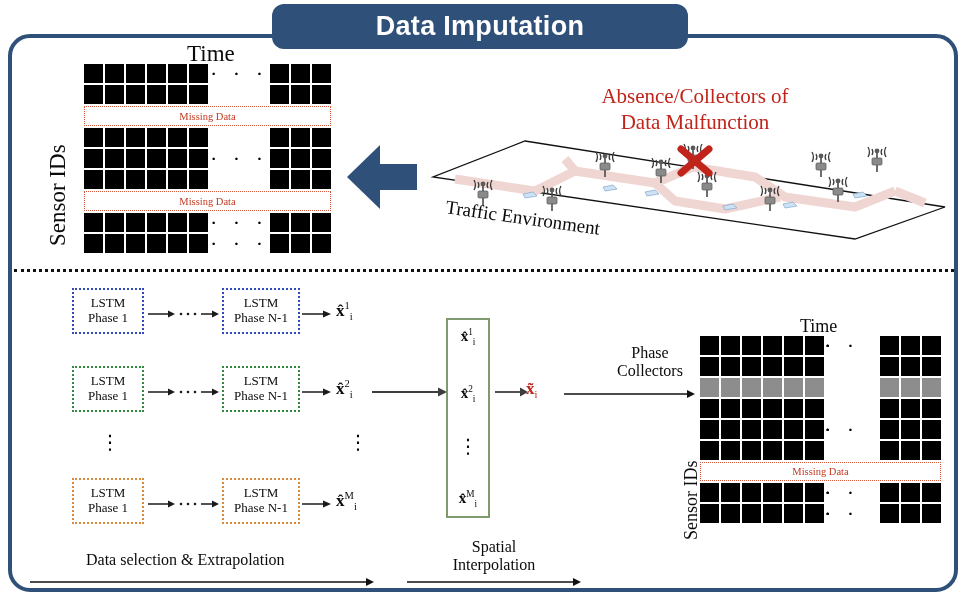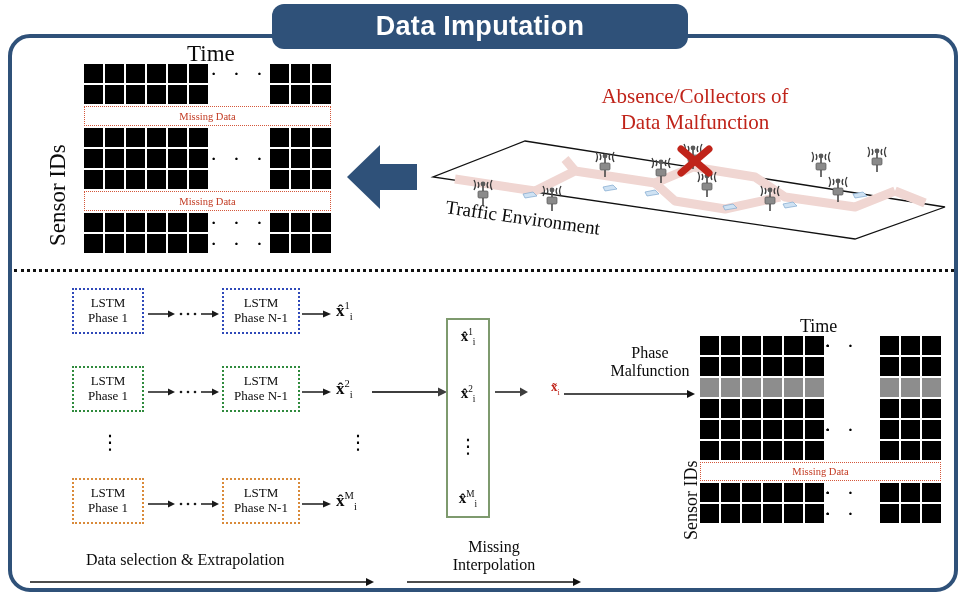--- a/index.html
+++ b/index.html
@@ -426,27 +426,27 @@
       </span>
     </div>
 
     <div class="arrowline" style="left:495px;top:385px;">
       <svg width="34" height="14" viewBox="0 0 34 14">
         <line x1="0" y1="7" x2="25" y2="7" stroke="#3d3d3d" stroke-width="1.8"></line>
         <polygon points="25,2.5 33,7 25,11.5" fill="#3d3d3d"></polygon>
       </svg>
     </div>
 
-    <div class="mathx redx" style="position:absolute;left:551px;top:379px;font-size:13px;">
+    <div class="mathx redx" style="position:absolute;left:526px;top:379px;font-size:17px;">
       <b>x̃</b><sub>i</sub>
     </div>
 
     <div class="lbl" style="left:600px;top:344px;font-size:16px;text-align:center;line-height:1.15;width:100px;">
       <div>Phase</div>
-      <div>Malfunction</div>
+      <div>Collectors</div>
     </div>
     <div class="arrowline" style="left:564px;top:386px;">
       <svg width="132" height="12" viewBox="0 0 132 12">
         <line x1="0" y1="6" x2="123" y2="6" stroke="#111" stroke-width="1.6"></line>
         <polygon points="123,2 131,6 123,10" fill="#111"></polygon>
       </svg>
     </div>
 
     <div class="lbl" style="left:800px;top:316px;font-size:18px;">Time</div>
     <div class="vlabel" style="left:681px;top:540px;font-size:18px;">Sensor IDs</div>
@@ -552,21 +552,21 @@
 
     <div class="lbl" style="left:86px;top:551px;font-size:16px;">Data selection &amp; Extrapolation</div>
     <div class="arrowline" style="left:30px;top:574px;">
       <svg width="345" height="12" viewBox="0 0 345 12">
         <line x1="0" y1="6" x2="336" y2="6" stroke="#111" stroke-width="1.5"></line>
         <polygon points="336,2 344,6 336,10" fill="#111"></polygon>
       </svg>
     </div>
 
     <div class="lbl" style="left:434px;top:538px;font-size:16px;text-align:center;line-height:1.15;width:120px;">
-      <div>Missing</div>
+      <div>Spatial</div>
       <div>Interpolation</div>
     </div>
     <div class="arrowline" style="left:407px;top:574px;">
       <svg width="175" height="12" viewBox="0 0 175 12">
         <line x1="0" y1="6" x2="166" y2="6" stroke="#111" stroke-width="1.5"></line>
         <polygon points="166,2 174,6 166,10" fill="#111"></polygon>
       </svg>
     </div>
   </div>
 </div>

